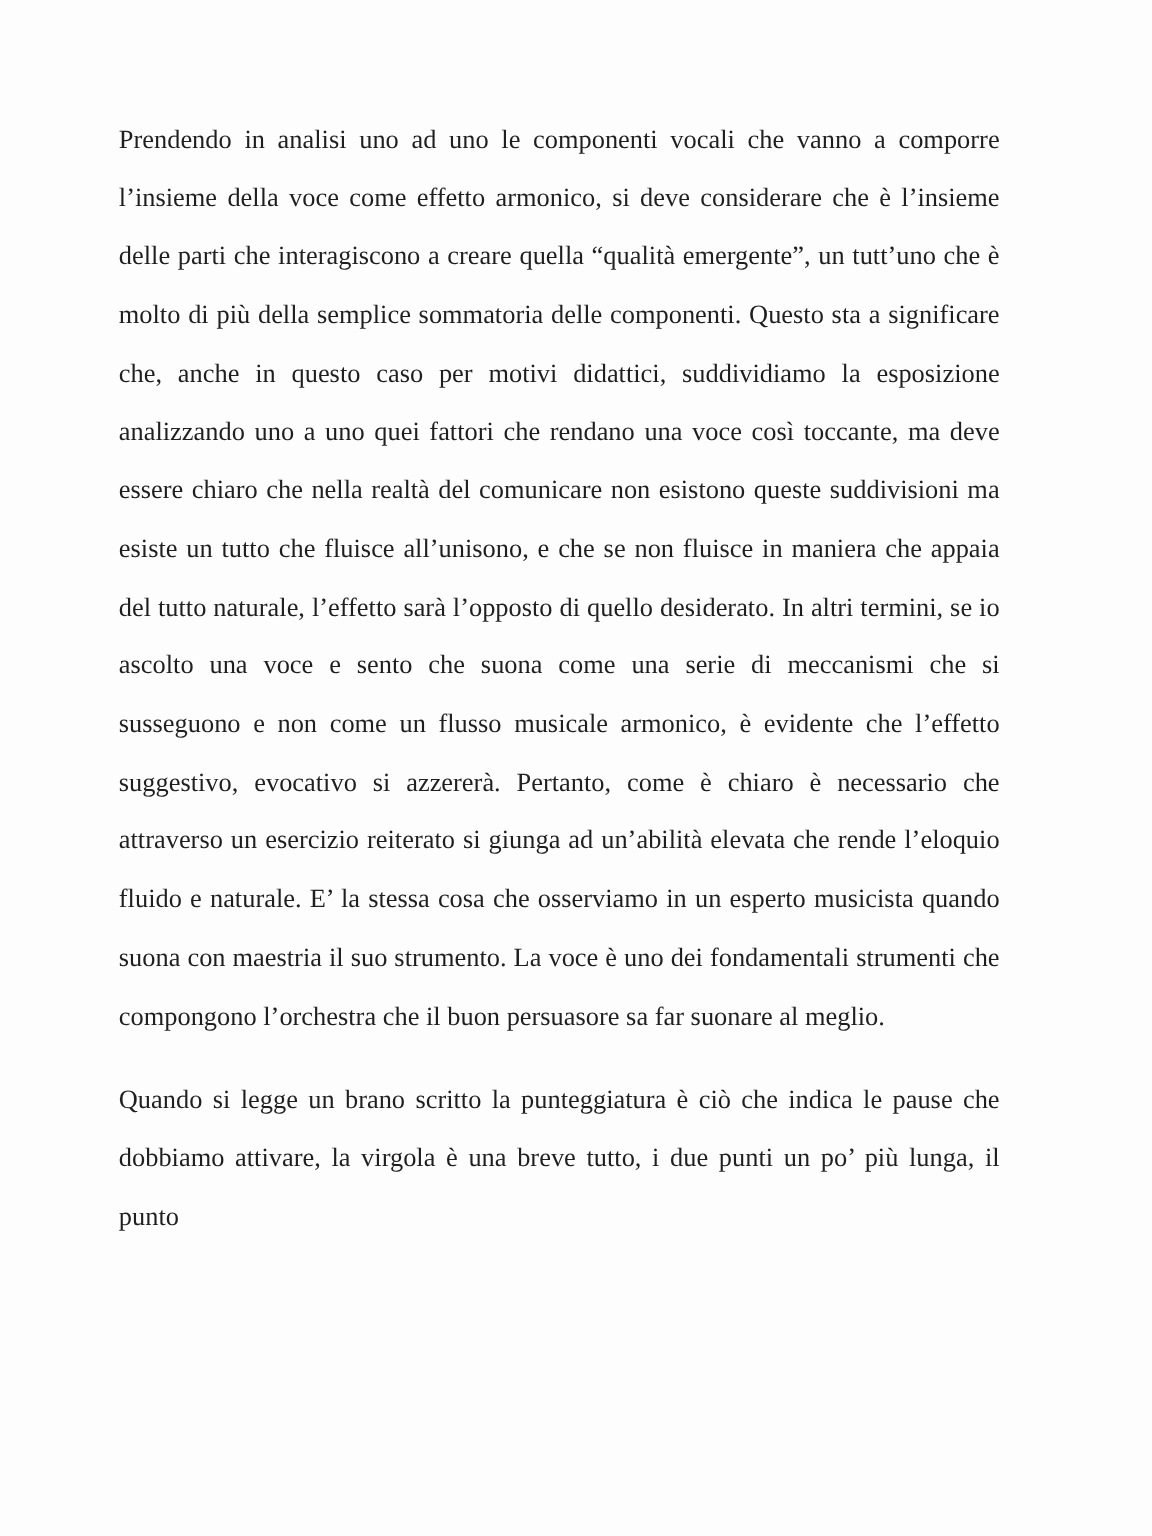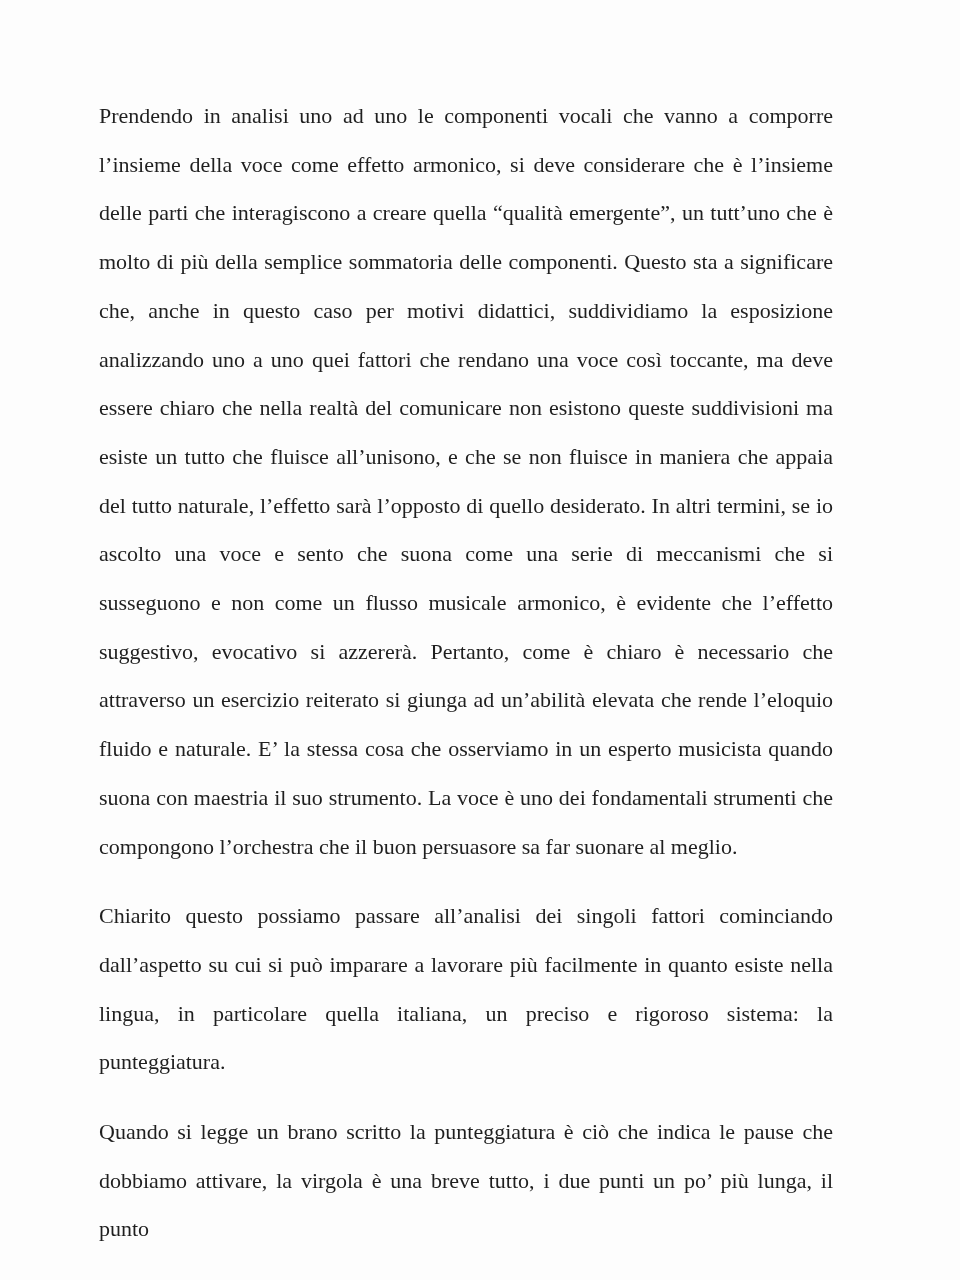--- a/index.html
+++ b/index.html
@@ -33,16 +33,15 @@
   .para:last-child {
     margin-bottom: 0;
   }
 </style>
 </head>
 <body>
 
 <div class="page">
   <div class="text-block">
     <p class="para">Prendendo in analisi uno ad uno le componenti vocali che vanno a comporre l’insieme della voce come effetto armonico, si deve considerare che è l’insieme delle parti che interagiscono a creare quella “qualità emergente”, un tutt’uno che è molto di più della semplice sommatoria delle componenti. Questo sta a significare che, anche in questo caso per motivi didattici, suddividiamo la esposizione analizzando uno a uno quei fattori che rendano una voce così toccante, ma deve essere chiaro che nella realtà del comunicare non esistono queste suddivisioni ma esiste un tutto che fluisce all’unisono, e che se non fluisce in maniera che appaia del tutto naturale, l’effetto sarà l’opposto di quello desiderato. In altri termini, se io ascolto una voce e sento che suona come una serie di meccanismi che si susseguono e non come un flusso musicale armonico, è evidente che l’effetto suggestivo, evocativo si azzererà. Pertanto, come è chiaro è necessario che attraverso un esercizio reiterato si giunga ad un’abilità elevata che rende l’eloquio fluido e naturale. E’ la stessa cosa che osserviamo in un esperto musicista quando suona con maestria il suo strumento. La voce è uno dei fondamentali strumenti che compongono l’orchestra che il buon persuasore sa far suonare al meglio.</p>
-    <p class="para">Chiarito questo possiamo passare all’analisi dei singoli fattori cominciando dall’aspetto su cui si può imparare a lavorare più facilmente in quanto esiste nella lingua, in particolare quella italiana, un preciso e rigoroso sistema: la punteggiatura.</p>
     <p class="para">Quando si legge un brano scritto la punteggiatura è ciò che indica le pause che dobbiamo attivare, la virgola è una breve tutto, i due punti un po’ più lunga, il punto</p>
   </div>
 </div>
 
 </body></html>

